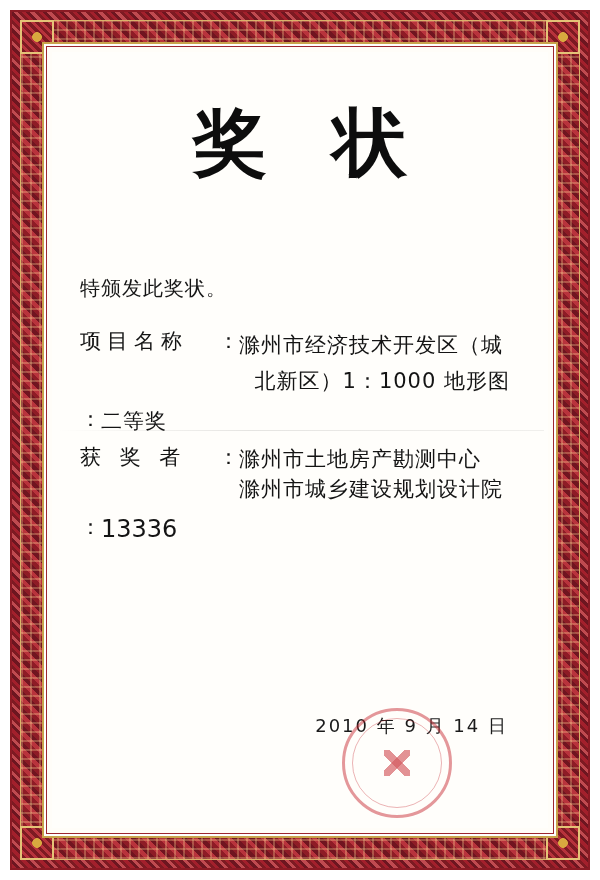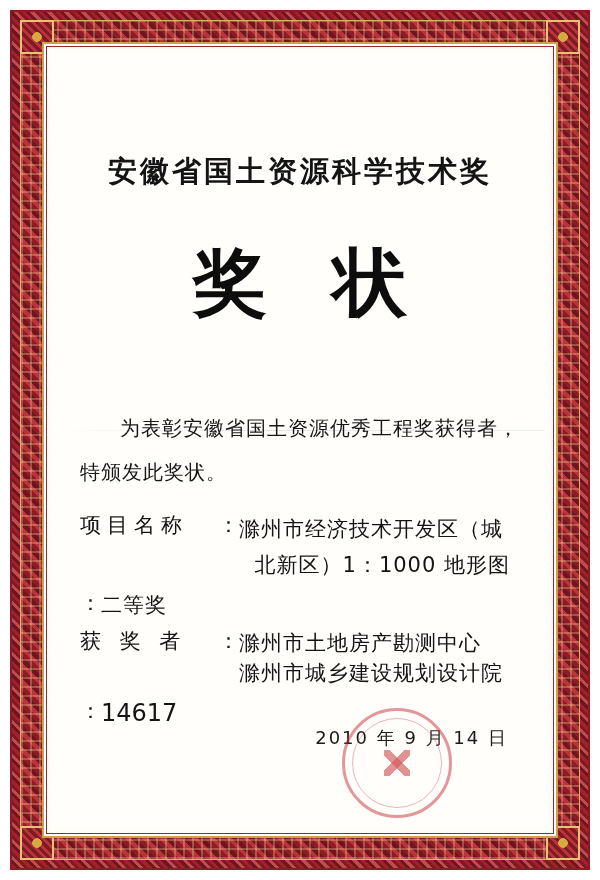--- a/index.html
+++ b/index.html
@@ -180,21 +180,21 @@
     font-family: Liberation Mono, monospace;
   }
 
   .row-project .field-value { line-height: 36px; }
   .row-number .field-value { font-size: 24px; letter-spacing: 0px; }
 
   
   .date-line {
     position: absolute;
     right: 40px;
-    bottom: 78px;
+    bottom: 90px;
     font-size: 18px;
     letter-spacing: 2px;
     color: #1a1a1a;
   }
   .seal {
     position: absolute;
     right: 96px;
     bottom: 10px;
     width: 104px;
     height: 104px;
@@ -246,26 +246,24 @@
   <div class="corner tl"></div>
   <div class="corner tr"></div>
   <div class="corner bl"></div>
   <div class="corner br"></div>
 
   <div class="frame-inner-gold"></div>
   <div class="frame-inner-red"></div>
 
   <div class="content">
 
-    <div class="org-title">安徽省国土资源科学技术奖</div>
 
     <div class="big-award">奖状</div>
 
     <div class="citation">
-      <div class="line1">为表彰安徽省国土资源优秀工程奖获得者，</div>
       <div class="line2">特颁发此奖状。</div>
     </div>
 
     <div class="fields">
 
       <div class="field-row row-project">
         <div class="field-label">项目名称</div>
         <div class="field-colon">：</div>
         <div class="field-value">
           <span>滁州市经济技术开发区（城</span>
@@ -282,21 +280,21 @@
         <div class="field-label">获 奖 者</div>
         <div class="field-colon">：</div>
         <div class="field-value">
           <span>滁州市土地房产勘测中心</span>
           <span class="val-line2">滁州市城乡建设规划设计院</span>
         </div>
       </div>
 
       <div class="field-row row-number">
         <div class="field-colon">：</div>
-        <div class="field-value">14617</div>
+        <div class="field-value">13336</div>
       </div>
 
     </div>
 
     <div class="date-line">2010 年 9 月 14 日</div>
 
     <div class="seal">
       <div class="seal-ring"></div>
     </div>
 

